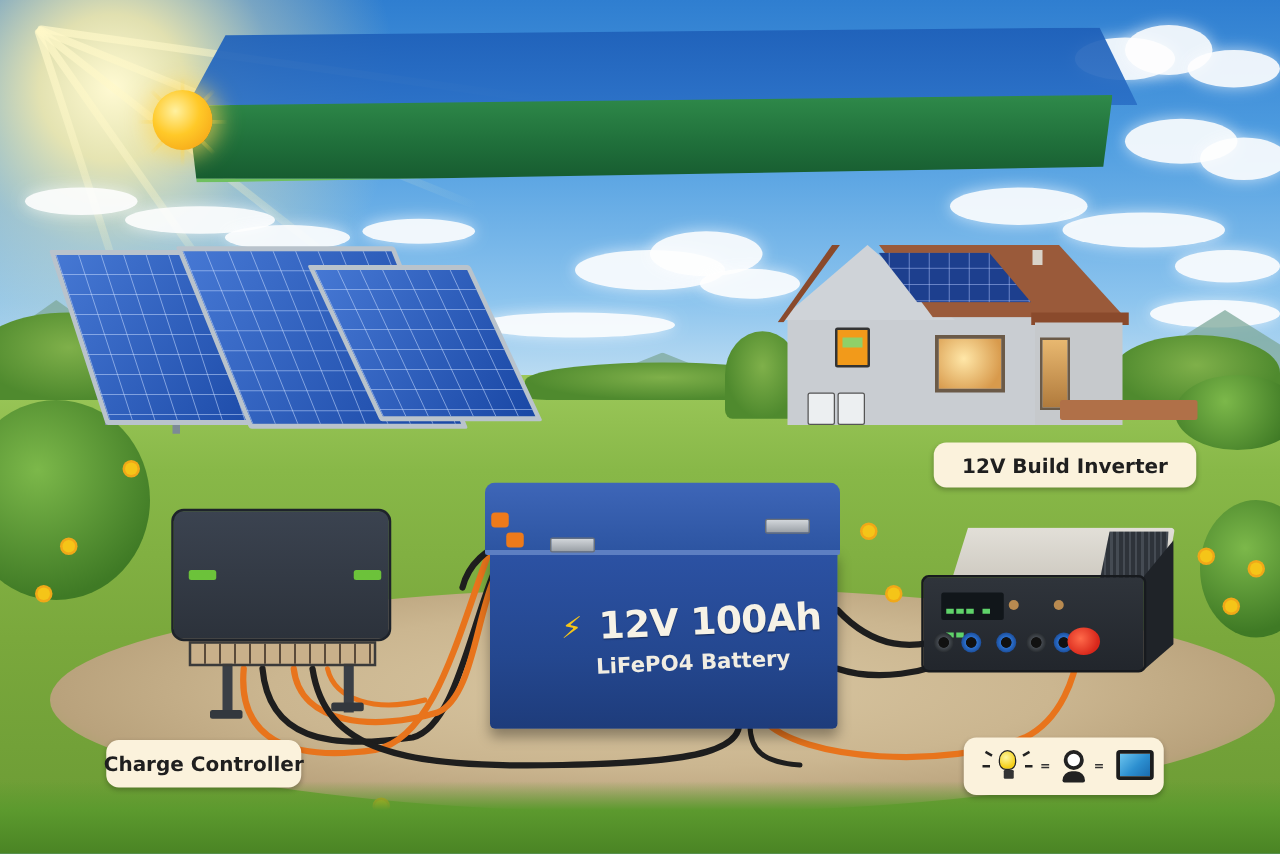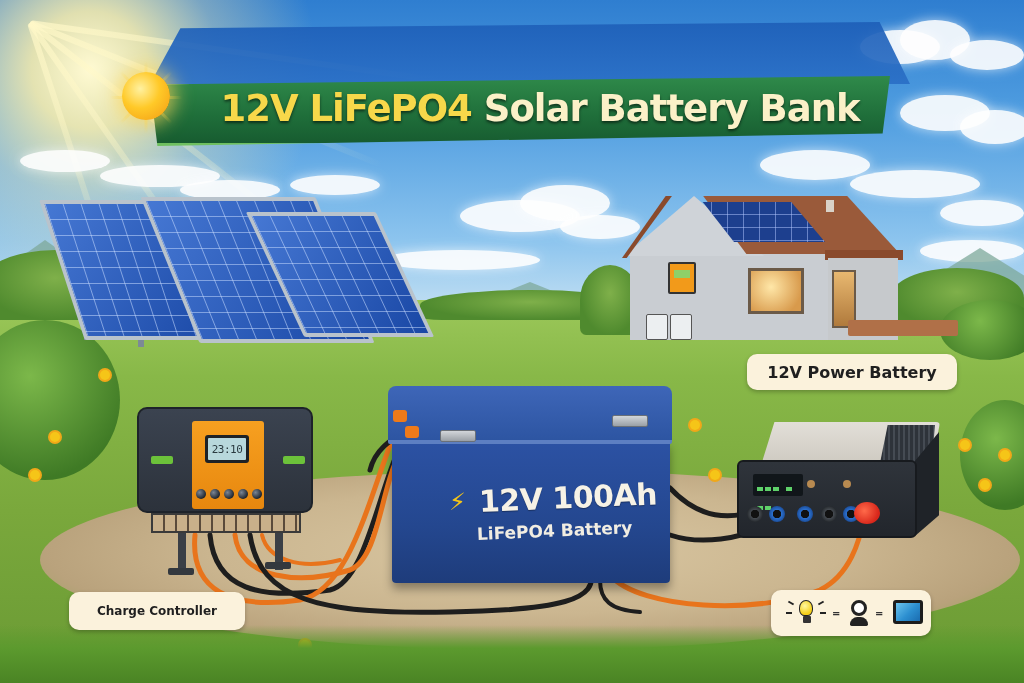--- a/index.html
+++ b/index.html
@@ -266,24 +266,20 @@
     <div class="sunray" style="transform:rotate(0deg);"></div>
     <div class="sunray" style="transform:rotate(45deg);"></div>
     <div class="sunray" style="transform:rotate(90deg);"></div>
     <div class="sunray" style="transform:rotate(135deg);"></div>
     <div class="sunray" style="transform:rotate(180deg);"></div>
     <div class="sunray" style="transform:rotate(225deg);"></div>
     <div class="sunray" style="transform:rotate(270deg);"></div>
     <div class="sunray" style="transform:rotate(315deg);"></div>
     <div class="sun"></div>
   </div>
-  <div class="title-line2">
-    <span class="t-yellow">12V LiFePO4</span>
-    <span class="t-cream">Solar Battery Bank</span>
-  </div>
 
   <svg class="cables" width="1024" height="683">
     <g fill="none" stroke-linecap="round">
 
       <path d="M210 535 C 215 590, 260 600, 330 590 C 370 580, 380 470, 410 430" stroke="#1e1e1e" stroke-width="5"></path>
       <path d="M235 535 C 240 580, 300 585, 350 570 C 385 555, 380 460, 412 440" stroke="#e8741c" stroke-width="5"></path>
       <path d="M195 535 C 190 590, 230 610, 300 600 C 350 590, 368 500, 395 432" stroke="#e8741c" stroke-width="5"></path>
       <path d="M262 535 C 268 560, 300 570, 340 560" stroke="#e8741c" stroke-width="4"></path>
 
       <path d="M250 535 C 260 600, 320 615, 450 612 C 560 610, 600 600, 590 570" stroke="#1e1e1e" stroke-width="5"></path>
@@ -299,30 +295,20 @@
 
   <div>
     <div class="cc-leg" style="left:178px; top:528px;"></div>
     <div class="cc-leg" style="left:275px; top:528px;"></div>
     <div class="cc-foot" style="left:168px; top:568px;"></div>
     <div class="cc-foot" style="left:265px; top:562px;"></div>
     <div class="cc-terminals"></div>
     <div class="cc-body">
       <div class="cc-led" style="left:12px;"></div>
       <div class="cc-led" style="left:144px;"></div>
-      <div class="cc-face">
-        <div class="cc-lcd">
-          <div class="cc-lcd-inner">23:10</div>
-        </div>
-        <div class="cc-btn" style="left:4px;"></div>
-        <div class="cc-btn" style="left:18px;"></div>
-        <div class="cc-btn" style="left:32px;"></div>
-        <div class="cc-btn" style="left:46px;"></div>
-        <div class="cc-btn" style="left:60px;"></div>
-      </div>
     </div>
   </div>
 
   <div>
     <div class="bat-body"></div>
     <div class="bat-lid"></div>
     <div class="bat-tab" style="left:440px; top:430px;"></div>
     <div class="bat-tab" style="left:612px; top:415px;"></div>
     <div class="bat-term" style="left:393px; top:410px;"></div>
     <div class="bat-term" style="left:405px; top:426px;"></div>
@@ -346,22 +332,22 @@
       <div class="inv-port" style="left:30px;"></div>
       <div class="inv-port" style="left:58px;"></div>
       <div class="inv-port black" style="left:82px;"></div>
       <div class="inv-port" style="left:104px;"></div>
       <div class="inv-red"></div>
     </div>
   </div>
 
   <div class="grassfront"></div>
 
-  <div class="pill" style="left:747px; top:354px; width:210px; height:36px; font-size:16px;">12V Power Battery</div>
-  <div class="pill" style="left:69px; top:592px; width:176px; height:38px; font-size:12px;">Charge Controller</div>
+  <div class="pill" style="left:747px; top:354px; width:210px; height:36px; font-size:16px;">12V Build Inverter</div>
+  <div class="pill" style="left:85px; top:592px; width:156px; height:38px; font-size:16px;">Charge Controller</div>
 
   <div class="icons-box">
     <div>
       <div class="bulb-ray" style="left:17px; top:12px; transform:rotate(30deg);"></div>
       <div class="bulb-ray" style="left:47px; top:12px; transform:rotate(-30deg);"></div>
       <div class="bulb-ray" style="left:15px; top:22px;"></div>
       <div class="bulb-ray" style="left:49px; top:22px;"></div>
       <div class="bulb"></div>
       <div class="bulb-base"></div>
     </div>

